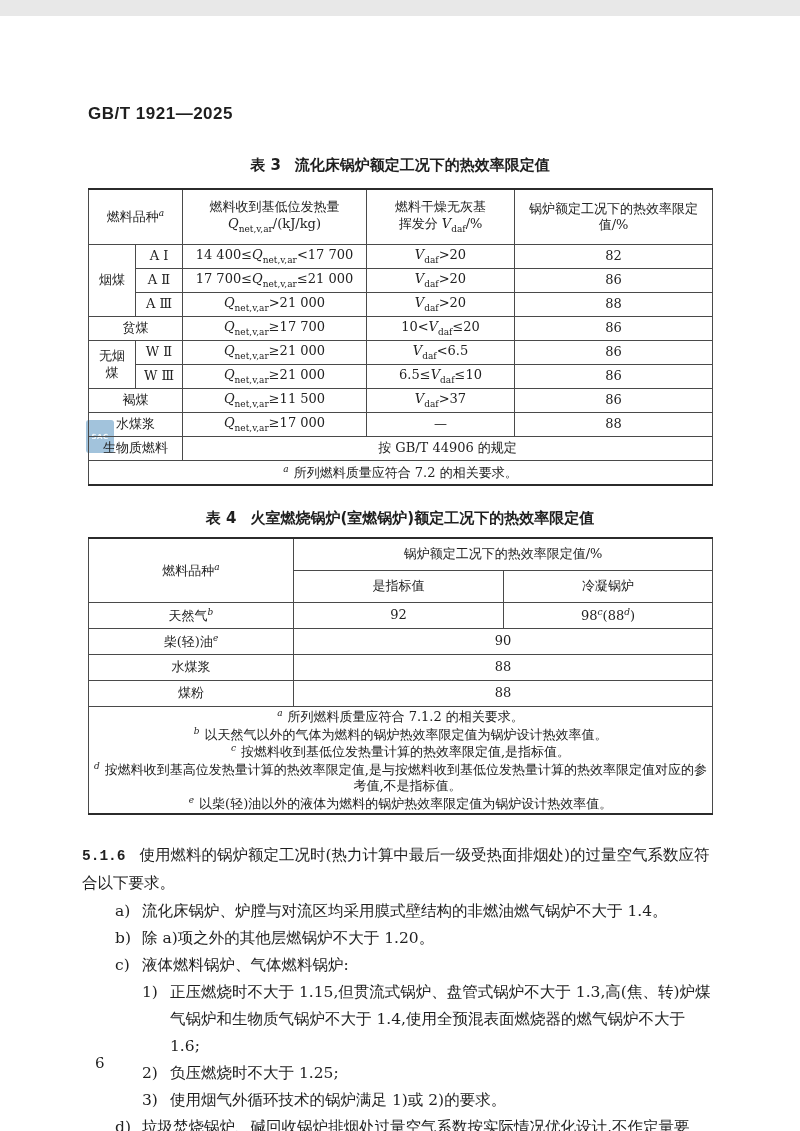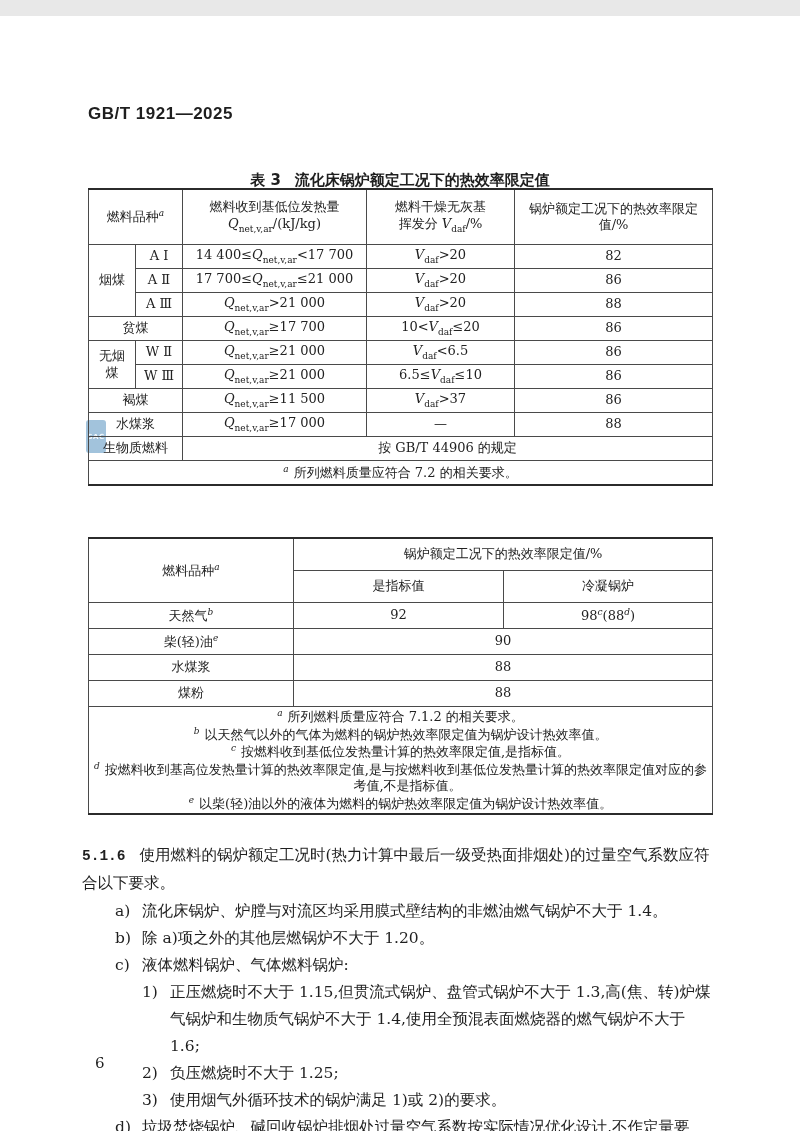--- a/index.html
+++ b/index.html
@@ -13,21 +13,21 @@
     position:absolute;left:88px;top:88px;
     font-family:"Liberation Sans","DejaVu Sans",sans-serif;
     font-weight:bold;font-size:17px;letter-spacing:.5px;
   }
   .tbl-title{
     position:absolute;left:0;width:800px;text-align:center;
     font-family:"DejaVu Sans","Liberation Sans",sans-serif;
     font-weight:bold;font-size:15px;
   }
   .tbl-title .tlabel{margin-right:14px;}
-  .t3-title{top:155px;}
+  .t3-title{top:140px;}
   .t4-title{top:493px;}
 
   table.gbt{
     position:absolute;left:88px;border-collapse:collapse;
     width:624px;table-layout:fixed;
     font-size:13px;color:#222;
     border-top:2.5px solid #2b2b2b;border-bottom:2.5px solid #2b2b2b;
     border-left:1px solid #444;border-right:1px solid #444;
   }
   .t3{top:172px;}
@@ -62,21 +62,21 @@
   .li-label{flex:0 0 27px;}
   .li-text{flex:1;}
   .sub-li{display:flex;}
   .sub-label{flex:0 0 28px;}
   .sub-text{flex:1;}
 
   .page-number{
     position:absolute;left:95px;top:1038px;font-size:15px;
   }
   .watermark{
-    position:absolute;left:86px;top:404px;width:20px;height:33px;
+    position:absolute;left:86px;top:404px;width:28px;height:33px;
     background:rgba(146,184,214,.85);border-radius:3px;
     display:flex;align-items:center;justify-content:center;
     color:rgba(255,255,255,.9);
     font-family:"DejaVu Sans","Liberation Sans",sans-serif;
     font-size:7px;font-weight:bold;letter-spacing:.5px;text-align:right;
   }
 </style>
 </head>
 <body>
 
@@ -168,20 +168,23 @@
       <td colspan="3">按 GB/T 44906 的规定</td>
     </tr>
     <tr>
       <td colspan="5" class="footcell">
         <div class="fn-line"><sup class="fn-marker">a</sup><span>所列燃料质量应符合 7.2 的相关要求。</span></div>
       </td>
     </tr>
     </tbody>
   </table>
 
+  <div class="tbl-title t4-title">
+    <span class="tlabel">表 4</span><span>火室燃烧锅炉(室燃锅炉)额定工况下的热效率限定值</span>
+  </div>
 
   <table class="gbt t4">
     <colgroup>
         <col style="width:205px">
         <col style="width:210px">
         <col style="width:209px">
       </colgroup>
     <tbody>
     <tr>
       <td class="hd" rowspan="2">燃料品种<sup>a</sup></td>

